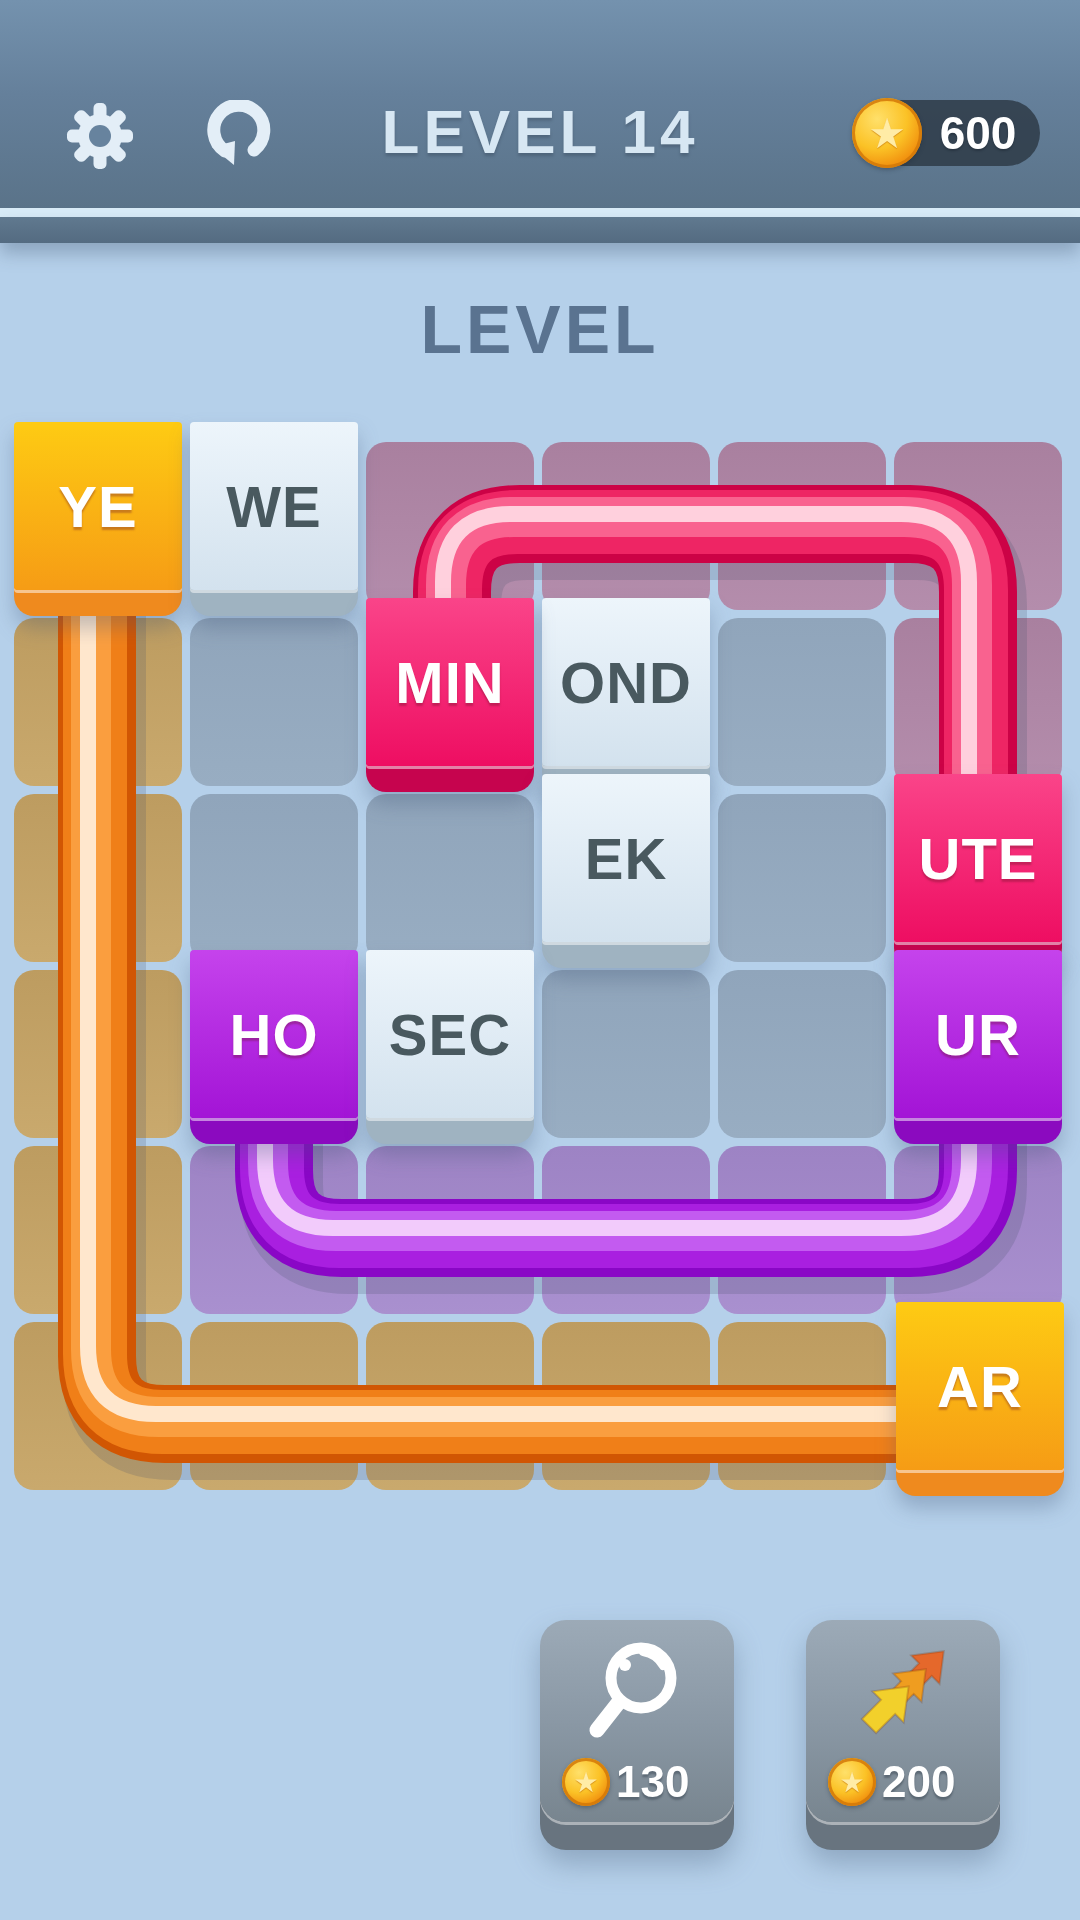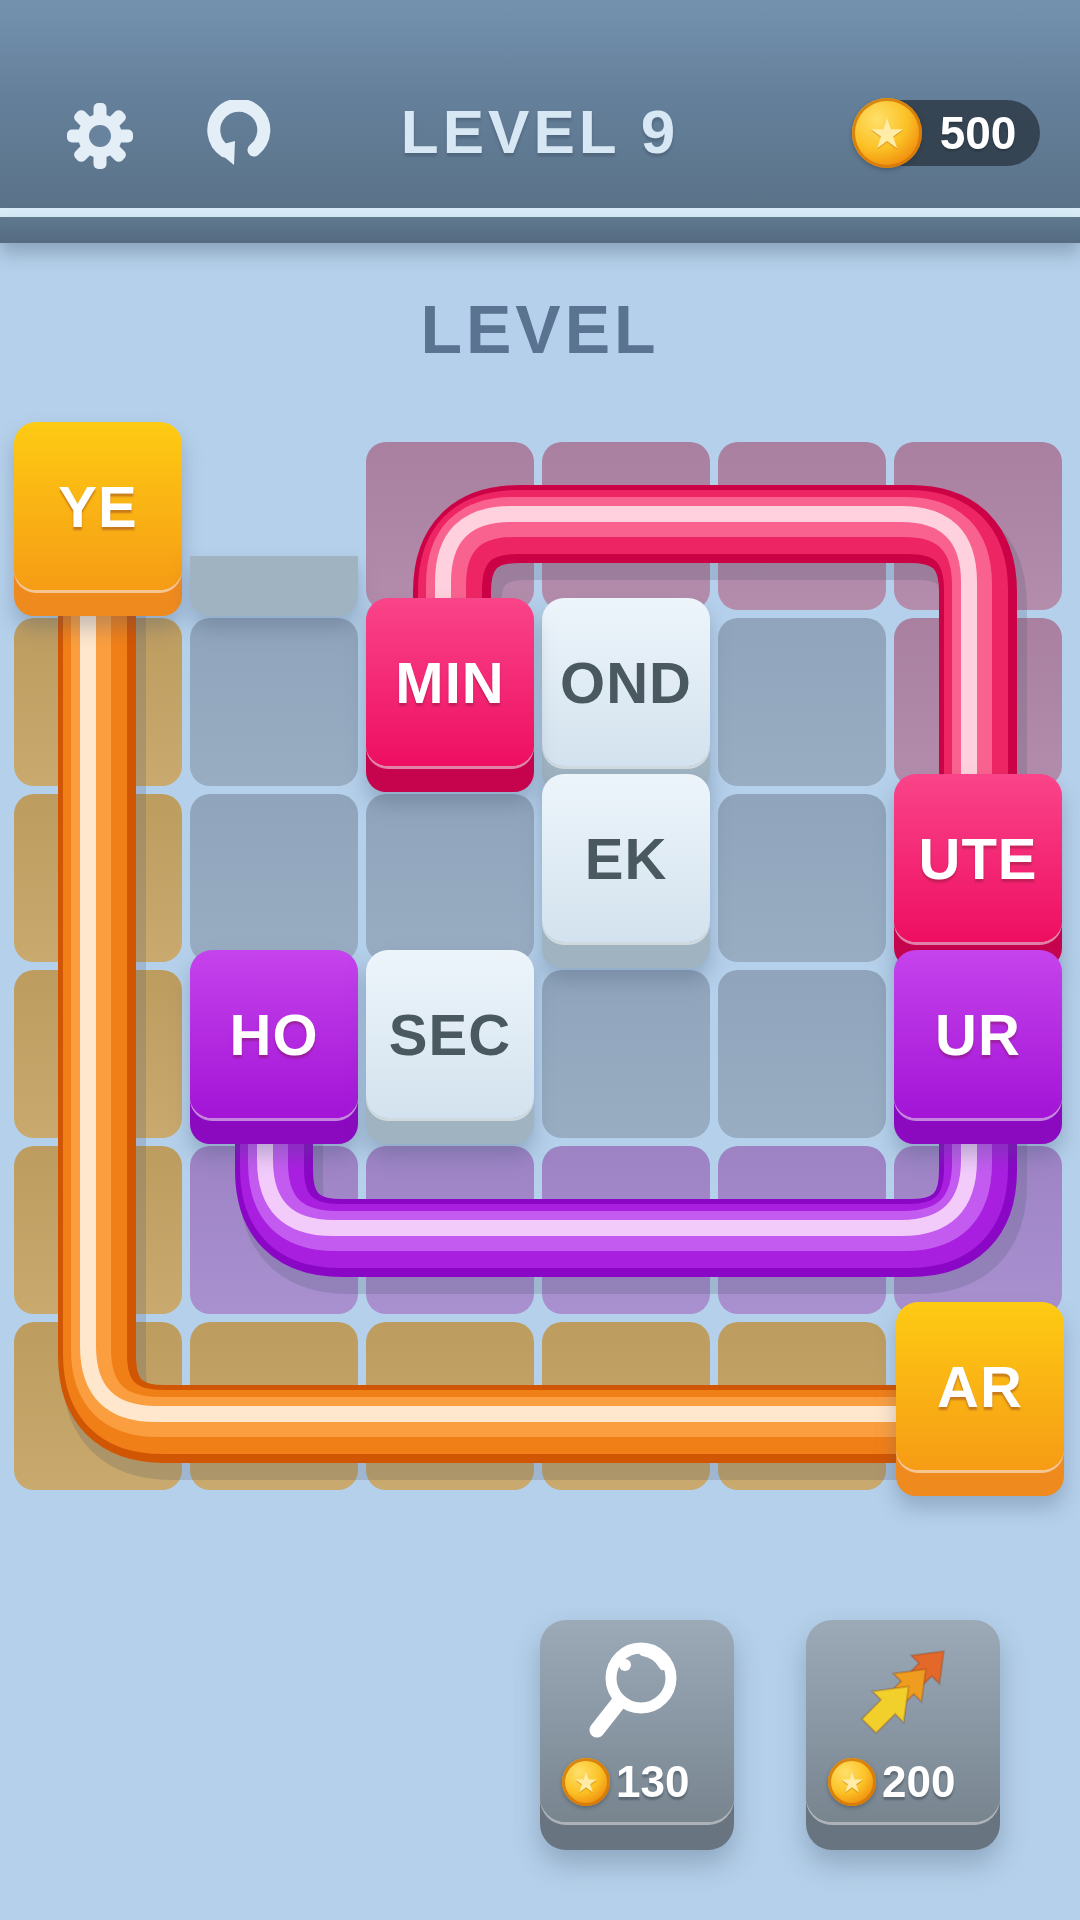--- a/index.html
+++ b/index.html
@@ -52,21 +52,21 @@
     font-size:68px;font-weight:800;letter-spacing:4px;color:#5a7390;
   }
   
   .board{position:absolute;left:0;top:0;width:1080px;height:1920px;}
   .cell{position:absolute;width:168px;height:168px;border-radius:20px;}
   .pipes{position:absolute;left:0;top:0;}
   .tile{position:absolute;width:168px;height:194px;cursor:pointer;
         filter:drop-shadow(0 12px 10px rgba(62,84,116,.30));}
   .tile .lip{position:absolute;left:0;bottom:0;width:168px;height:60px;border-radius:0 0 20px 20px;}
   .tile .face{
-    position:absolute;left:0;top:0;width:168px;height:168px;border-radius:22px;
+    position:absolute;left:0;top:0;width:168px;height:168px;border-radius:4px;
     display:flex;align-items:center;justify-content:center;
     box-shadow:0 3px 0 rgba(255,255,255,.5);
   }
   .tile .face span{font-size:58px;font-weight:800;letter-spacing:1px;}
   .tile.t-dark span{text-shadow:0 3px 2px rgba(110,20,40,.35);}
   
   .hint-btn{position:absolute;top:1620px;width:194px;height:230px;cursor:pointer;
             filter:drop-shadow(0 14px 14px rgba(95,117,145,.45));}
   .hint-btn .lip{position:absolute;left:0;bottom:0;width:194px;height:60px;border-radius:0 0 26px 26px;background:#68747f;}
   .hint-btn .face{
@@ -150,20 +150,23 @@
       </g>
     </svg>
   <div class="tile t-dark" style="left: 14px; top: 422px;">
         <div class="lip" style="background: rgb(239, 138, 30);"></div>
         <div class="face" style="background: linear-gradient(rgb(254, 203, 19), rgb(246, 156, 21));">
           <span style="color: rgb(255, 255, 255);">YE</span>
         </div>
       </div>
       <div class="tile" style="left: 190px; top: 422px;">
         <div class="lip" style="background: rgb(159, 179, 193);"></div>
+        <div class="face" style="background: linear-gradient(rgb(237, 245, 251), rgb(211, 226, 238));">
+          <span style="color: rgb(73, 89, 95);">WE</span>
+        </div>
       </div>
       <div class="tile" style="left: 542px; top: 598px;">
         <div class="lip" style="background: rgb(159, 179, 193);"></div>
         <div class="face" style="background: linear-gradient(rgb(237, 245, 251), rgb(211, 226, 238));">
           <span style="color: rgb(73, 89, 95);">OND</span>
         </div>
       </div>
       <div class="tile t-dark" style="left: 366px; top: 598px;">
         <div class="lip" style="background: rgb(198, 4, 78);"></div>
         <div class="face" style="background: linear-gradient(rgb(250, 68, 137), rgb(238, 14, 98));">
@@ -220,26 +223,26 @@
         </g>
         <circle cx="36" cy="36" r="11" fill="#67839e"></circle>
       </svg>
     </div>
     <div class="icon-btn restart-btn">
       <svg width="72" height="72" viewBox="0 0 72 72">
         <path d="M 20 51 A 25 25 0 1 1 49 50" fill="none" stroke="#e3eef7" stroke-width="13" stroke-linecap="round"></path>
         <path d="M 30 41 L 7 47 L 29 65 Z" fill="#e3eef7"></path>
       </svg>
     </div>
-    <div class="level-title">LEVEL 9</div>
+    <div class="level-title">LEVEL 14</div>
     <div class="coin-pill">
       <div class="coin">
         <span class="star">★</span>
       </div>
-      <div class="coin-count">500</div>
+      <div class="coin-count">600</div>
     </div>
   </div>
   <div class="header-line"></div>
   <div class="header-strip"></div>
 
   <div class="puzzle-title">LEVEL</div>
 
   <div class="hint-btn" style="left:540px;">
     <div class="lip"></div>
     <div class="face">

